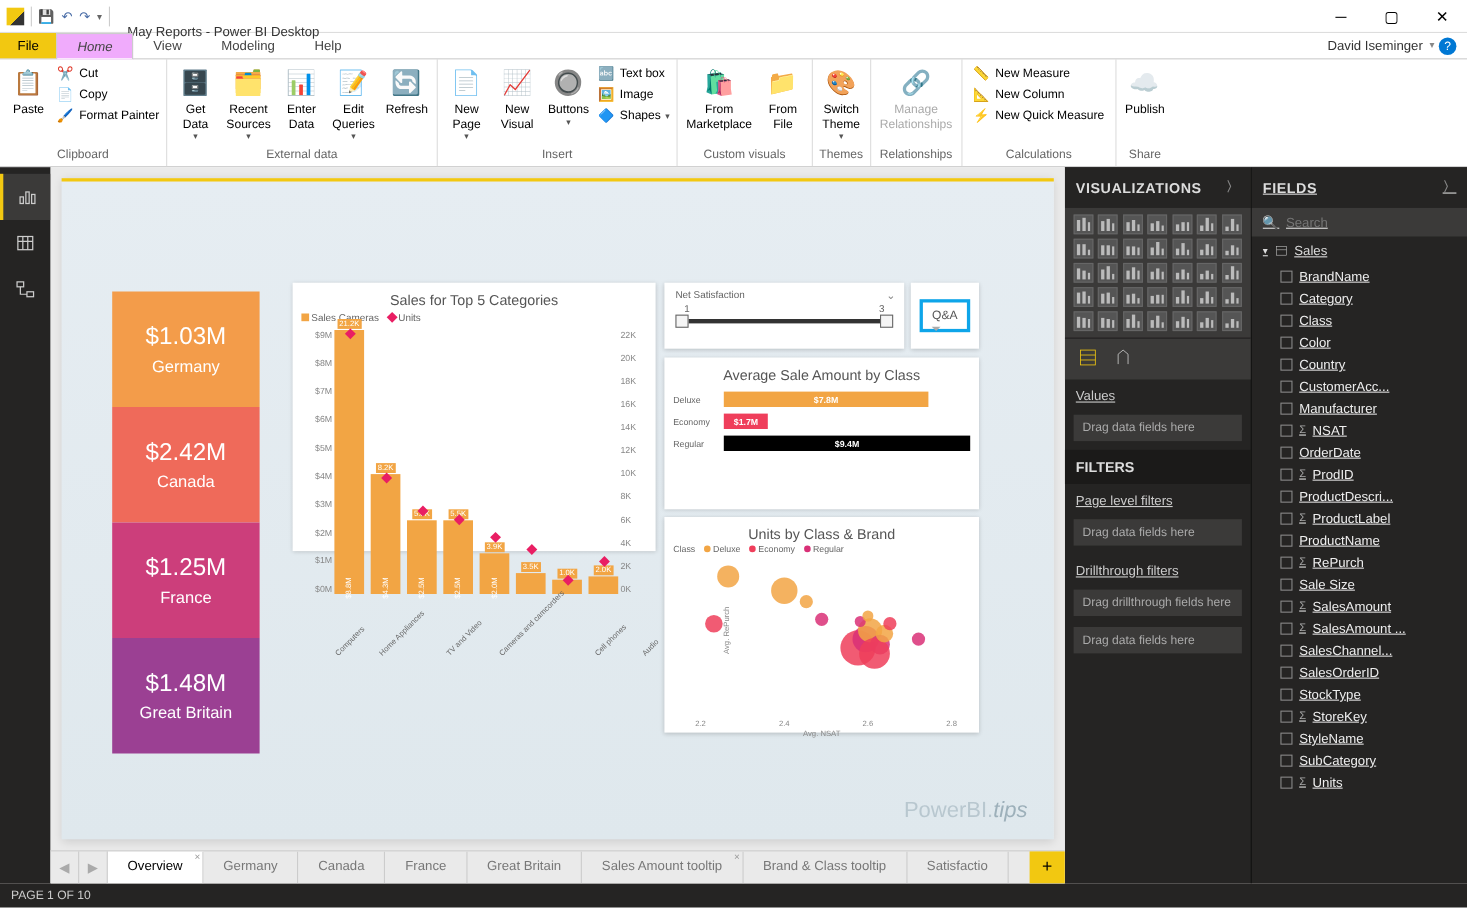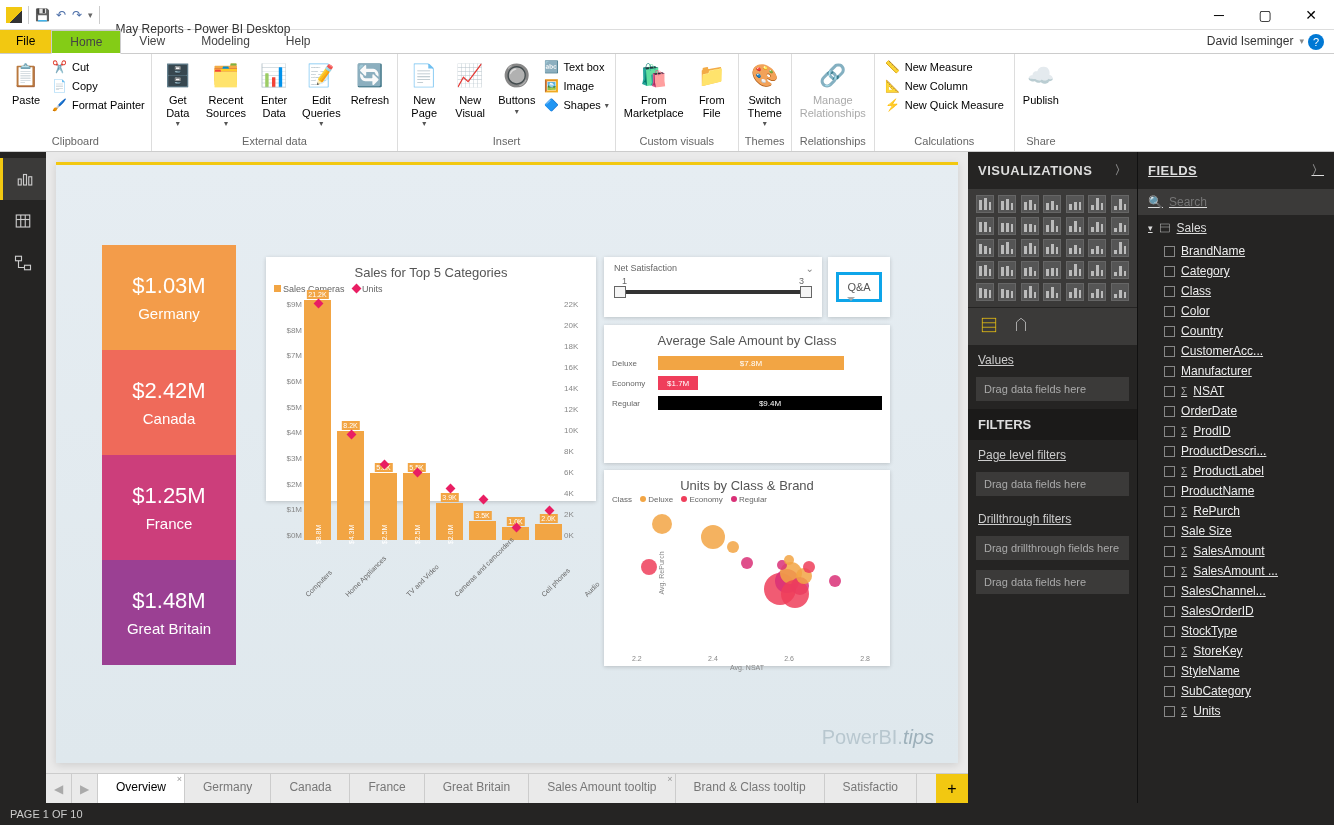--- a/index.html
+++ b/index.html
@@ -11,21 +11,21 @@
 .titlebar .qat .logo { width: 16px; height: 16px; background: linear-gradient(135deg,#f2c811 60%,#333 40%); }
 .titlebar .sep { border-left: 1px solid #ccc; height: 18px; }
 .titlebar .title { flex: 1; padding-left: 10px; color: #333; margin-top: 28px; }
 .winbtns { display: flex; }
 .winbtn { width: 46px; height: 30px; display: flex; align-items: center; justify-content: center; font-size: 14px; }
 
 
 .menutabs { height: 24px; display: flex; align-items: stretch; border-bottom: 1px solid #ccc; font-size: 12px; position: relative; }
 .menutabs .filetab { background: #f2c811; padding: 4px 16px; font-weight: 400; }
 .menutabs .tab { padding: 4px 18px; color: #444; cursor: default; }
-.menutabs .tab.active { border: 1px solid #ccc; border-bottom: 1px solid #fff; background: #84cc16; margin-bottom: -1px; }
+.menutabs .tab.active { border: 1px solid #ccc; border-bottom: 1px solid #fff; background: #f0abfc; margin-bottom: -1px; font-style: italic; }
 .menutabs .username { margin-left: auto; padding: 4px 6px; color: #333; }
 .menutabs .help { width: 16px; height: 16px; border-radius: 50%; background: #0078d4; color: #fff; font-size: 11px; display: flex; align-items: center; justify-content: center; margin: 4px 10px 0 4px; }
 
 
 .ribbon { height: 98px; display: flex; border-bottom: 1px solid #ccc; font-size: 11px; background: #fff; }
 .rgroup { border-right: 1px solid #ddd; display: flex; flex-direction: column; padding: 2px 4px; }
 .rgroup .body { flex: 1; display: flex; align-items: flex-start; gap: 2px; }
 .rgroup .label { text-align: center; color: #666; font-size: 11px; padding: 2px 0; }
 .rbtn-lg { display: flex; flex-direction: column; align-items: center; justify-content: flex-start; padding: 2px 4px; min-width: 44px; text-align: center; line-height: 1.15; cursor: default; }
 .rbtn-lg .ico { width: 32px; height: 32px; margin: 2px 0; display:flex;align-items:center;justify-content:center; font-size: 22px; }
@@ -39,21 +39,21 @@
 .leftbar { width: 46px; background: #252423; display: flex; flex-direction: column; padding-top: 6px; }
 .leftbar .lbtn { height: 42px; display: flex; align-items: center; justify-content: center; color: #ccc; }
 .leftbar .lbtn.active { background: #3b3a39; border-left: 3px solid #f2c811; }
 .leftbar svg { width: 18px; height: 18px; fill: none; stroke: #ccc; stroke-width: 1.5; }
 
 .canvas-wrap { flex: 1; background: #eaeaea; position: relative; display:flex; flex-direction:column; }
 .canvas { flex:1; margin: 10px; background: linear-gradient(180deg,#e6edf2,#dfe8ed); box-shadow: 0 2px 8px rgba(0,0,0,.12); position: relative; border-top: 3px solid #f2c811; }
 
 
 .card { position: absolute; background: #fff; box-shadow: 0 1px 4px rgba(0,0,0,.18); font-size: 11px; }
-.kpi-stack { position: absolute; left: 46px; top: 80px; width: 134px; }
+.kpi-stack { position: absolute; left: 46px; top: 100px; width: 134px; }
 .kpi { height: 105px; display:flex; flex-direction:column; align-items:center; justify-content:center; color:#fff; }
 .kpi .v { font-size: 22px; font-weight: 300; }
 .kpi .n { font-size: 15px; margin-top: 6px; font-weight: 300; }
 .kpi0{background:#f39c4a;} .kpi1{background:#ef6a5a;} .kpi2{background:#cc3e7b;} .kpi3{background:#9b4093;}
 
 .chart1 { left: 210px; top: 92px; width: 330px; height: 244px; padding:8px; }
 .chart1 .ctitle { text-align:center; color:#555; font-size:13px; margin-bottom:4px; }
 .chart1 .legend { font-size:9px; color:#666; }
 .chart1 .legend .dot{display:inline-block;width:7px;height:7px;margin-right:2px;}
 .chart1 .plot { position:relative; height:260px; margin-top:6px; }
@@ -76,21 +76,21 @@
 
 .qna { left: 772px; top: 92px; width: 62px; height: 60px; display:flex; align-items:center; justify-content:center; position:absolute; }
 .qna .bubble{border:3px solid #0ea5e9;padding:6px 8px;font-size:11px;color:#555;position:relative;}
 .qna .bubble::after{content:"";position:absolute;bottom:-6px;left:8px;border:4px solid transparent;border-top-color:#aaa;}
 
 .chart2 { left: 548px; top: 160px; width: 286px; height: 138px; padding:8px; }
 .chart2 .ctitle{text-align:center;color:#555;font-size:13px;margin-bottom:8px;}
 .chart2 .row{display:flex;align-items:center;margin:6px 0;font-size:8px;}
 .chart2 .row .nm{width:46px;color:#666;}
 .chart2 .row .bw{flex:1;position:relative;height:14px;}
-.chart2 .row .bb{height:100%;display:flex;align-items:center;justify-content:center;color:#fff;font-size:8px;}
+.chart2 .row .bb{height:100%;display:flex;align-items:center;justify-content:center;color:#fff;font-size:8px;font-weight:bold;}
 
 .chart3 { left: 548px; top: 305px; width: 286px; height: 196px; padding:8px; }
 .chart3 .ctitle{text-align:center;color:#555;font-size:13px;}
 .chart3 .legend{font-size:8px;color:#666;margin-top:2px;}
 .chart3 .legend .dot{display:inline-block;width:6px;height:6px;border-radius:50%;margin:0 2px 0 6px;}
 .chart3 .plot{position:relative;height:130px;margin:4px 20px 0 28px;}
 .chart3 .bub{position:absolute;border-radius:50%;opacity:.85;}
 .chart3 .yl{position:absolute;left:0;top:50%;transform:translateY(-50%) rotate(-90deg);font-size:7px;color:#888;}
 .chart3 .xl{position:absolute;bottom:-12px;left:50%;transform:translateX(-50%);font-size:7px;color:#888;}
 .chart3 .xticks{position:absolute;left:28px;right:20px;bottom:4px;display:flex;justify-content:space-between;font-size:7px;color:#888;}

